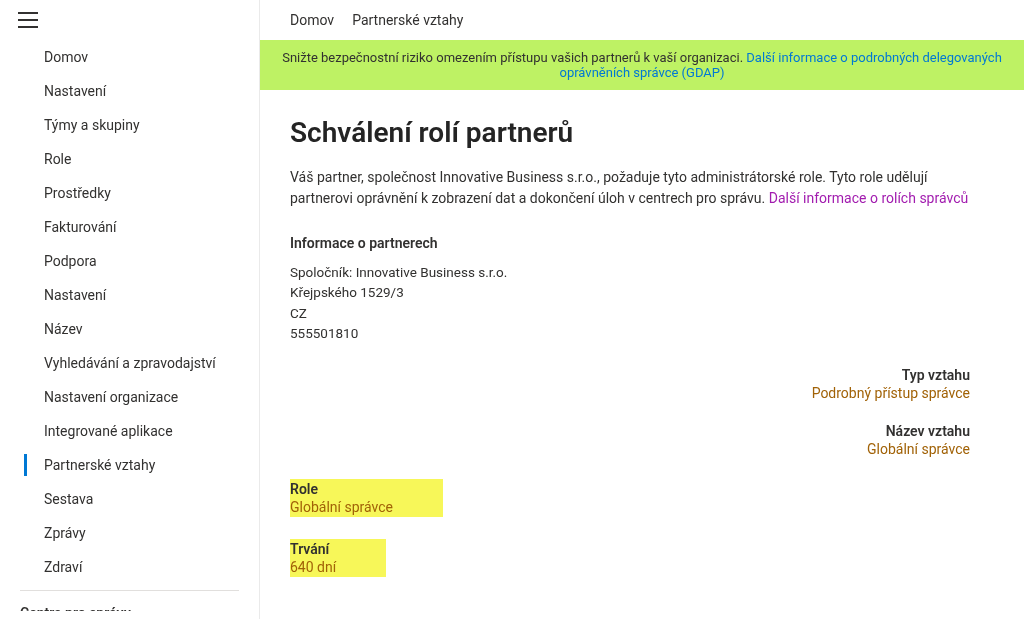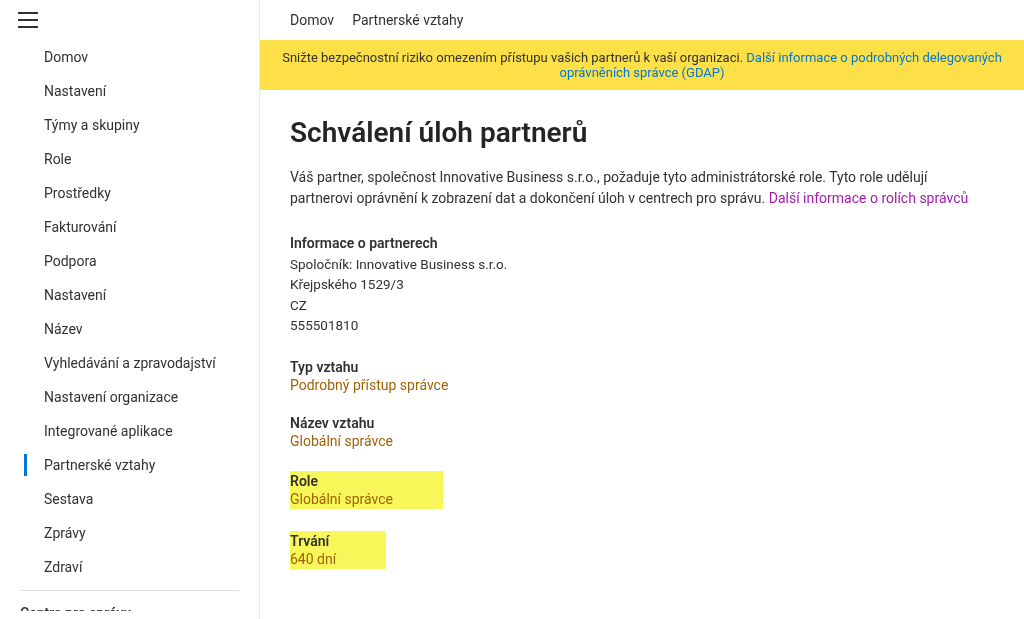--- a/index.html
+++ b/index.html
@@ -86,21 +86,21 @@
     gap: 18px;
     padding: 12px 30px 12px 30px;
     font-size: 14px;
   }
   .breadcrumb a {
     color: #323130;
     text-decoration: none;
     cursor: pointer;
   }
   .info-banner {
-    background: #fde047;
+    background: #bef264;
     padding: 10px 20px;
     margin: 0 0 26px 0;
     font-size: 13px;
     color: #323130;
     text-align: center;
   }
   .info-banner a {
     color: #0078d4;
     text-decoration: none;
   }
@@ -117,29 +117,29 @@
   .intro {
     font-size: 14px;
     color: #323130;
     line-height: 1.5;
     margin-bottom: 24px;
   }
   .intro a { color: #a21caf; text-decoration: none; }
   .section-heading {
     font-weight: 600;
     font-size: 14px;
-    margin-bottom: 0;
+    margin-bottom: 8px;
   }
   .partner-info {
     font-size: 13.5px;
     line-height: 1.5;
     color: #323130;
     margin-bottom: 24px;
   }
-  .field-block { margin-bottom: 22px; }
+  .field-block { margin-bottom: 22px; text-align: right; }
   .field-label {
     font-weight: 600;
     font-size: 14px;
     margin-bottom: 2px;
   }
   .field-value {
     font-size: 14px;
     color: #a16207;
   }
   .hl-block {
@@ -226,21 +226,21 @@
       <a>Partnerské vztahy</a>
     </div>
 
     <div class="info-banner">
       <span>Snižte bezpečnostní riziko omezením přístupu vašich partnerů k vaší organizaci.</span>
       <span> </span>
       <a href="#">Další informace o podrobných delegovaných oprávněních správce (GDAP)</a>
     </div>
 
     <div class="content">
-      <h1 class="page-title">Schválení úloh partnerů</h1>
+      <h1 class="page-title">Schválení rolí partnerů</h1>
 
       <p class="intro">
         <span>Váš partner, společnost Innovative Business s.r.o., požaduje tyto administrátorské role. Tyto role udělují partnerovi oprávnění k zobrazení dat a dokončení úloh v centrech pro správu. </span>
         <a href="#">Další informace o rolích správců</a>
       </p>
 
       <div class="partner-info">
         <div class="section-heading">Informace o partnerech</div>
         <div>
           <span>Spoločník:</span>

